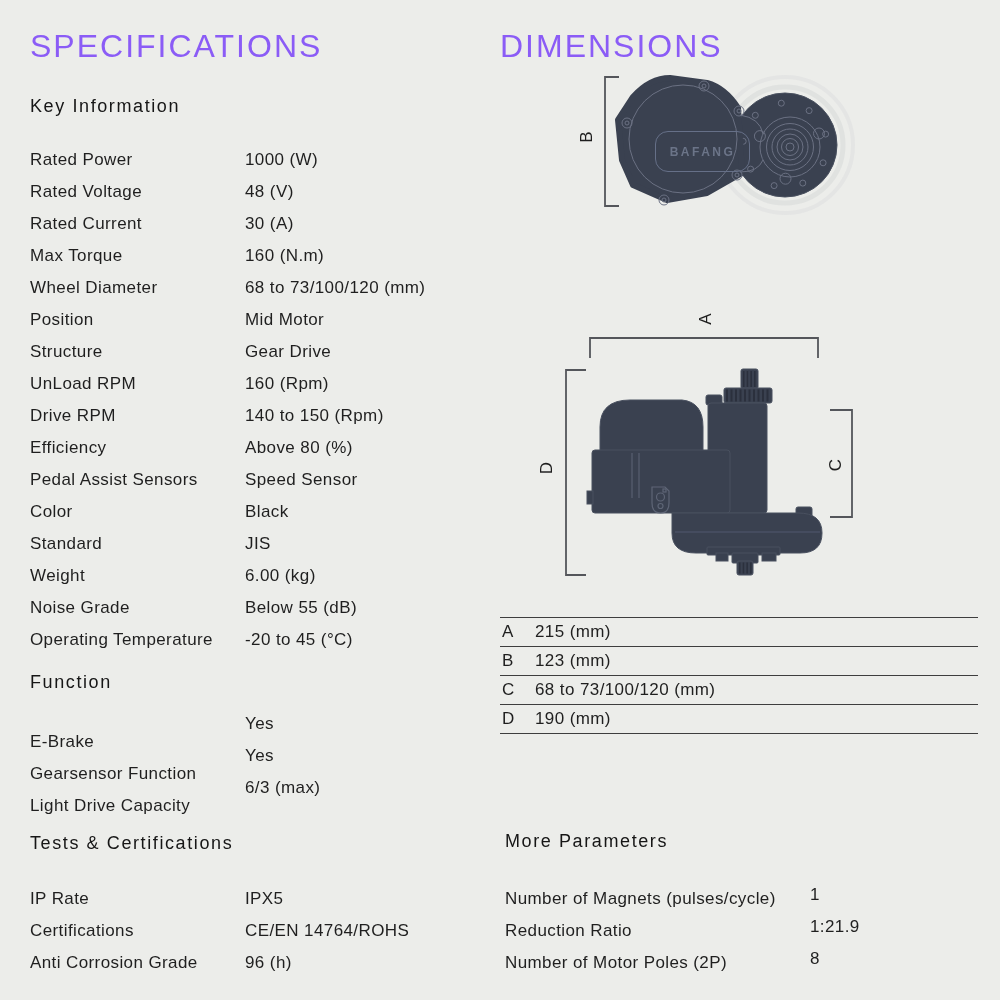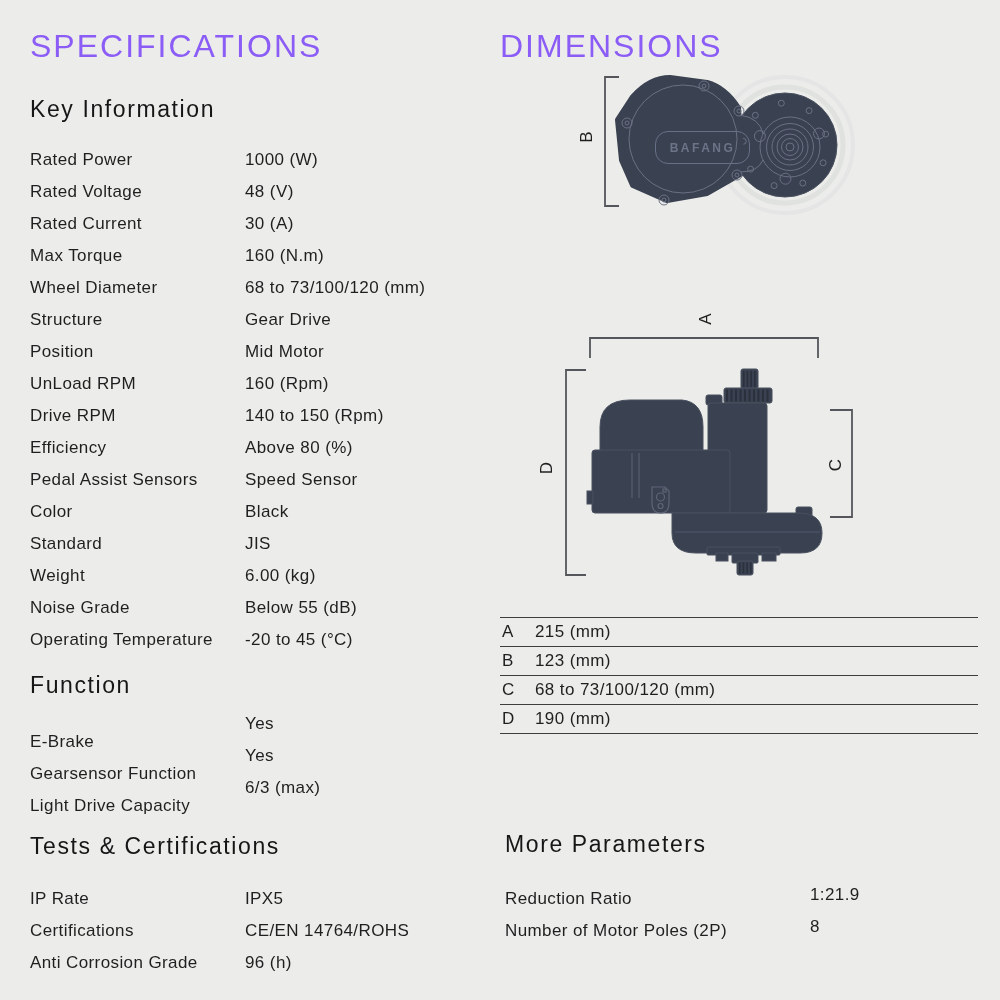--- a/index.html
+++ b/index.html
@@ -4,21 +4,21 @@
 <style>
   html,body{margin:0;padding:0;}
   body{
     width:1000px;height:1000px;position:relative;overflow:hidden;
     background:#ECEDEA;
     font-family:"Liberation Sans","DejaVu Sans",sans-serif;
     color:#1F1F1F;
   }
   .abs{position:absolute;}
   .h1{font-size:32px;letter-spacing:2px;color:#8b5cf6;white-space:nowrap;}
-  .h2{font-size:23px;letter-spacing:1.6px;color:#161616;white-space:nowrap;}
+  .h2{font-size:18px;letter-spacing:1.6px;color:#161616;white-space:nowrap;}
 
   
   .spec-row{position:relative;height:32px;font-size:17px;letter-spacing:0.4px;white-space:nowrap;}
   .spec-label{position:absolute;left:0;top:3px;text-align:right;}
   .spec-value{position:absolute;left:215px;top:3px;}
 
   
   .fn-row{position:relative;height:32px;font-size:17px;letter-spacing:0.4px;white-space:nowrap;}
   .fn-value{position:absolute;left:215px;top:6px;}
   .fn-label{position:absolute;left:0;top:24px;}
@@ -38,21 +38,21 @@
   .mp-row{position:relative;height:32px;font-size:17px;letter-spacing:0.4px;white-space:nowrap;}
   .mp-label{position:absolute;left:0;top:5px;}
   .mp-value{position:absolute;left:305px;top:1px;}
 
   
   .dim-letter{width:22px;height:22px;display:flex;align-items:center;justify-content:center;
               font-size:17px;color:#1E1E1E;transform:rotate(-90deg);}
 
   
   #bafang-pill{
-    left:655px;top:131px;width:95px;height:33px;box-sizing:border-box;
+    left:655px;top:131px;width:95px;height:41px;box-sizing:border-box;
     border:1.5px solid #667088;border-radius:13px;
     display:flex;align-items:center;justify-content:center;
     font-size:12px;font-weight:bold;letter-spacing:2.5px;color:#6B7488;
   }
   svg{display:block;}
 </style>
 </head>
 <body>
 
 <div class="abs h1" style="left:30px;top:28px;">SPECIFICATIONS</div>
@@ -80,27 +80,27 @@
       <span class="spec-label">Max Torque</span>
       <span class="spec-value">160 (N.m)</span>
     </div>
 
     <div class="spec-row">
       <span class="spec-label">Wheel Diameter</span>
       <span class="spec-value">68 to 73/100/120 (mm)</span>
     </div>
 
     <div class="spec-row">
+      <span class="spec-label">Position</span>
+      <span class="spec-value">Mid Motor</span>
+    </div>
+
+    <div class="spec-row">
       <span class="spec-label">Structure</span>
       <span class="spec-value">Gear Drive</span>
-    </div>
-
-    <div class="spec-row">
-      <span class="spec-label">Position</span>
-      <span class="spec-value">Mid Motor</span>
     </div>
 
     <div class="spec-row">
       <span class="spec-label">UnLoad RPM</span>
       <span class="spec-value">160 (Rpm)</span>
     </div>
 
     <div class="spec-row">
       <span class="spec-label">Drive RPM</span>
       <span class="spec-value">140 to 150 (Rpm)</span>
@@ -313,20 +313,24 @@
     <div class="dim-row">
       <span class="dim-key">D</span>
       <span class="dim-value">190 (mm)</span>
     </div>
   </div>
 
 <div class="abs h2" style="left:505px;top:831px;">More Parameters</div>
 
 <div class="abs" style="left:505px;top:884px;width:480px;">
 
+    <div class="mp-row">
+      <span class="mp-label">Number of Magnets (pulses/cycle)</span>
+      <span class="mp-value">1</span>
+    </div>
 
     <div class="mp-row">
       <span class="mp-label">Reduction Ratio</span>
       <span class="mp-value">1:21.9</span>
     </div>
 
     <div class="mp-row">
       <span class="mp-label">Number of Motor Poles (2P)</span>
       <span class="mp-value">8</span>
     </div>

